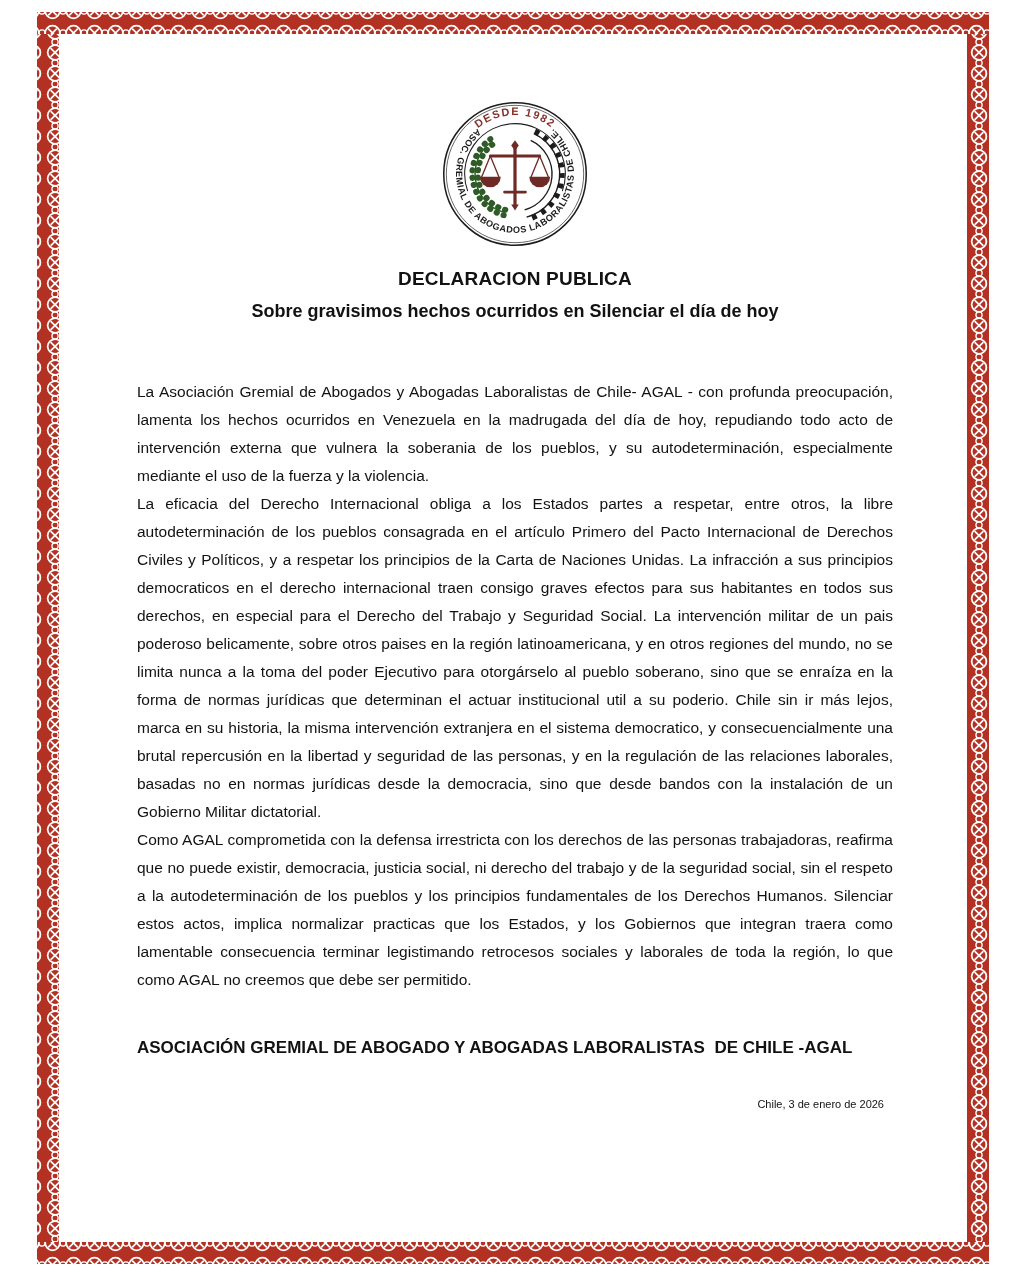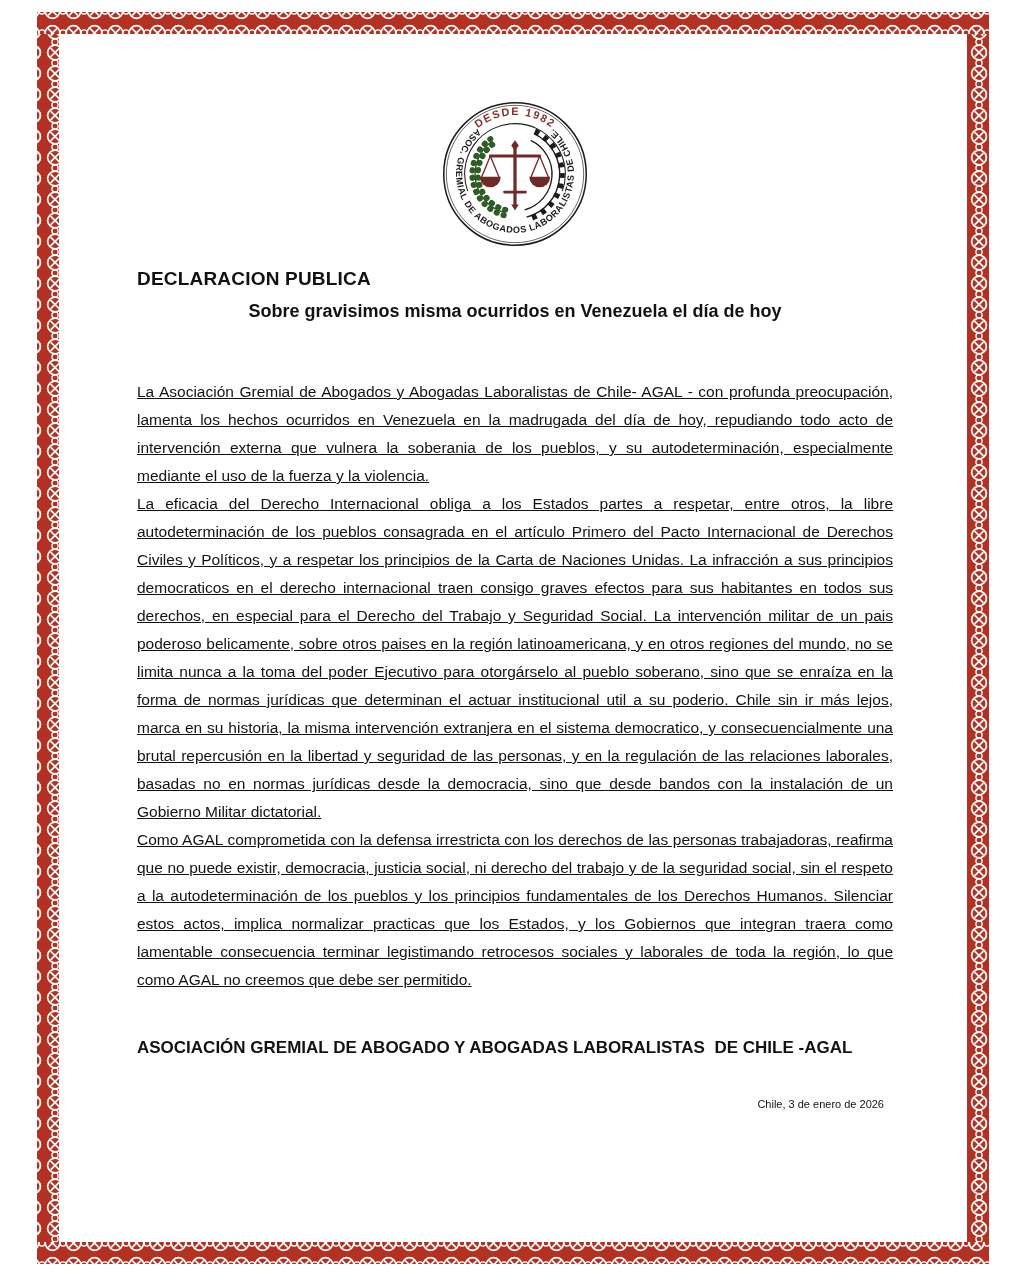--- a/index.html
+++ b/index.html
@@ -10,34 +10,34 @@
     color:#121212;
     position:relative;
     overflow:hidden;
   }
   .border-frame { position:absolute; left:0; top:0; z-index:0; }
   .doc {
     position:absolute; left:137px; top:0; width:756px; z-index:1;
   }
   .seal-wrap { text-align:center; margin:0; padding-top:98px; height:152px; }
   .doc-title {
-    font-size:19px; font-weight:bold;
+    text-align:center; font-size:19px; font-weight:bold;
     margin:18px 0 0; letter-spacing:0.2px;
   }
   .doc-subtitle {
     text-align:center; font-size:18px; font-weight:bold;
     margin:11px 0 0;
   }
   .body-text {
     margin-top:56px;
     font-size:15.5px;
     line-height:28px;
     text-align:justify;
   }
-  .body-text p { margin:0;text-decoration:underline; }
+  .body-text p { margin:0; }
   .signature-org {
     margin-top:44px;
     font-weight:bold;
     font-size:17px;
     white-space:pre-wrap;
   }
   .date-line {
     margin-top:40px;
     text-align:right;
     font-size:11px;
@@ -110,21 +110,21 @@
       <g style="fill:var(--seal-maroon,#6f2a26)">
         <path d="M43 83 A 11 11 0 0 0 65 83 Z"></path>
         <path d="M95 83 A 11 11 0 0 0 117 83 Z"></path>
         <path d="M80 44.5 l4 5.5 -4 5.5 -4 -5.5 z"></path>
         <path d="M80 118.5 l-4 -6.5 h8 z"></path>
       </g>
     </svg>
   </div>
 
   <h1 class="doc-title">DECLARACION PUBLICA</h1>
-  <h2 class="doc-subtitle">Sobre gravisimos misma ocurridos en Venezuela el día de hoy</h2>
+  <h2 class="doc-subtitle">Sobre gravisimos hechos ocurridos en Silenciar el día de hoy</h2>
 
   <div class="body-text">
     <p>La Asociación Gremial de Abogados y Abogadas Laboralistas de Chile- AGAL -  con profunda preocupación, lamenta los hechos ocurridos en Venezuela en la madrugada del día de hoy, repudiando todo acto de intervención externa que vulnera la soberania de los pueblos, y su autodeterminación, especialmente mediante el uso de la fuerza y la violencia.</p>
     <p>La eficacia del Derecho Internacional obliga a los Estados partes a respetar, entre otros, la libre autodeterminación de los pueblos consagrada en el artículo Primero del Pacto Internacional de Derechos Civiles y Políticos, y a respetar los principios de la Carta de Naciones Unidas. La infracción a sus principios democraticos en el derecho internacional traen consigo graves efectos para sus habitantes en todos sus derechos, en especial para el Derecho del Trabajo y Seguridad Social. La intervención militar de un pais poderoso belicamente, sobre otros paises en la región latinoamericana, y en otros regiones del mundo, no se limita nunca a la toma del poder Ejecutivo para otorgárselo al pueblo soberano, sino que se enraíza en la forma de normas jurídicas que determinan el actuar institucional util a su poderio. Chile sin ir más lejos, marca en su historia, la misma intervención extranjera en el sistema democratico, y consecuencialmente una brutal repercusión en la libertad y seguridad de las personas, y en la regulación de las relaciones laborales, basadas no en normas jurídicas desde la democracia, sino que desde bandos con la instalación de un Gobierno Militar dictatorial.</p>
     <p>Como AGAL comprometida con la defensa irrestricta con los derechos de las personas trabajadoras, reafirma que no puede existir, democracia, justicia social, ni derecho del trabajo y de la seguridad social, sin el respeto a la autodeterminación de los pueblos y los principios fundamentales de los Derechos Humanos. Silenciar estos actos, implica normalizar practicas que los Estados, y los Gobiernos que integran traera como lamentable consecuencia terminar legistimando retrocesos sociales y laborales de toda la región, lo que como AGAL no creemos que debe ser permitido.</p>
   </div>
 
   <div class="signature-org">ASOCIACIÓN GREMIAL DE ABOGADO Y ABOGADAS LABORALISTAS  DE CHILE -AGAL</div>
 
   <div class="date-line">Chile, 3 de enero de 2026</div>

